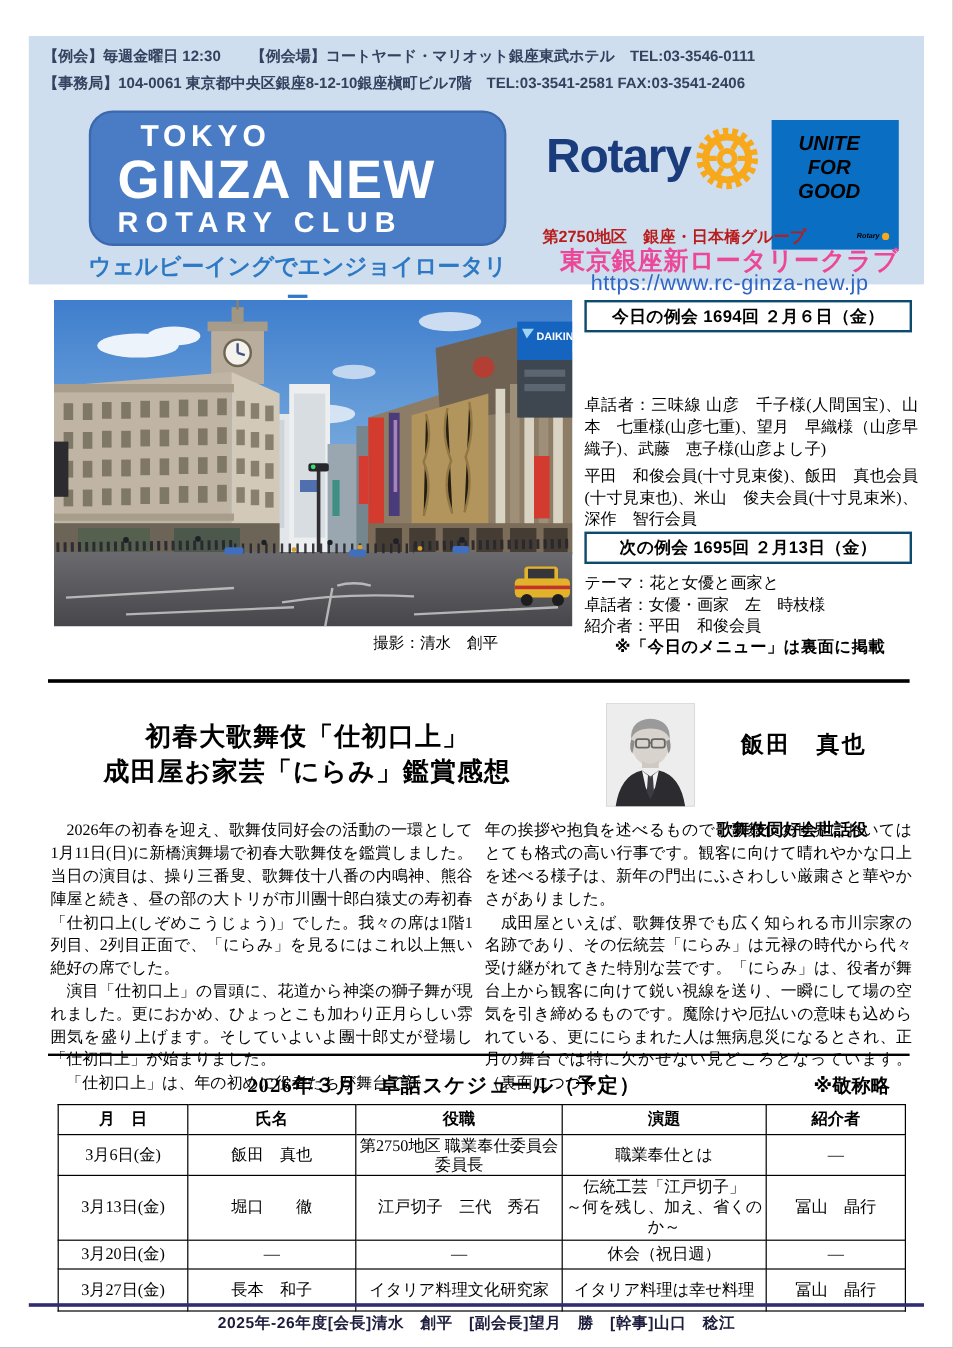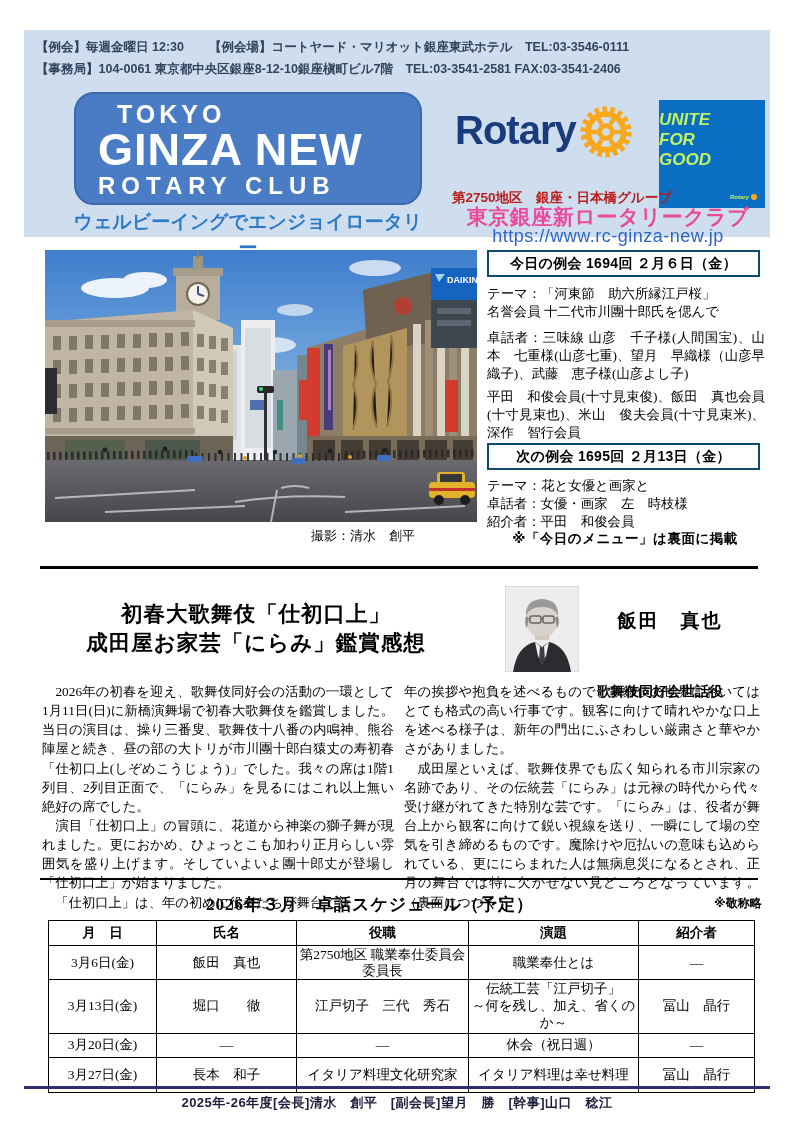--- a/index.html
+++ b/index.html
@@ -17,22 +17,22 @@
   .wr-bottom{display:flex;align-items:center;justify-content:center;height:32px;}
   .wr-date{font-weight:800;font-size:12px;line-height:1.1;text-align:center;margin-right:7px;}
   .wr-sep{width:2.5px;height:27px;background:#000;margin-right:9px;}
   .wr-no{font-weight:800;font-size:23px;letter-spacing:.5px;}
   .logo-box{left:74px;top:92px;width:348px;height:113px;background:#4a7cc6;border:2px solid #3c68ae;border-radius:20px;box-sizing:border-box;color:#fff;padding:6px 0 0 22px;}
   .logo-l1{font-weight:800;font-size:25px;letter-spacing:4px;margin-left:19px;}
   .logo-l2{font-weight:800;font-size:45px;letter-spacing:1px;line-height:.95;}
   .logo-l3{font-weight:800;font-size:24px;letter-spacing:6px;line-height:1.15;}
   .tagline{left:68px;top:209px;width:360px;text-align:center;font-weight:800;font-size:19px;color:#2d79c5;}
   .rotary-word{left:455px;top:108px;font-weight:800;font-size:40px;color:#1b3c7c;letter-spacing:-1px;}
-  .unite-box{left:659px;top:100px;width:106px;height:108px;background:#0a6fc2;color:#bef264;box-sizing:border-box;
-             padding:10px 10px 0 0;text-align:left;font-style:italic;font-weight:800;font-size:17px;line-height:1.18;}
+  .unite-box{left:643px;top:100px;width:106px;height:108px;background:#0a6fc2;color:#000000;box-sizing:border-box;
+             padding:10px 10px 0 0;text-align:center;font-style:italic;font-weight:800;font-size:17px;line-height:1.18;}
   .unite-mark{position:absolute;right:8px;bottom:7px;font-style:italic;font-weight:700;font-size:6px;display:flex;align-items:center;gap:2px;}
   .district{left:452px;top:189px;font-weight:700;font-size:13.5px;color:#b91c1c;}
   .club-name{left:448px;top:203px;width:320px;text-align:center;font-weight:700;font-size:21px;color:#ec4899;letter-spacing:.5px;}
   .url{left:448px;top:226px;width:320px;text-align:center;font-size:18px;color:#2f66c4;letter-spacing:.5px;}
 
   
   .meet-box{width:273px;height:27px;border:2px solid #0c4a6e;box-sizing:border-box;display:flex;align-items:center;justify-content:center;
             font-weight:700;font-size:14px;letter-spacing:.3px;background:#fff;}
   .meet-text{width:278px;font-size:13.4px;line-height:1.34;text-align:justify;}
   .menu-note{left:487px;top:530px;width:276px;font-weight:800;font-size:13.5px;text-align:center;letter-spacing:.5px;}
@@ -45,21 +45,21 @@
   .art-title{left:44px;top:600px;width:424px;text-align:center;font-size:21.5px;font-weight:600;line-height:1.35;letter-spacing:1px;}
   .author-name{left:585px;top:608px;width:170px;text-align:center;font-weight:800;font-size:19px;letter-spacing:2px;}
   .author-role{left:553px;top:637px;width:170px;text-align:right;font-weight:700;font-size:14px;margin-top:46px;}
   .col{top:682px;font-size:13.3px;line-height:1.44;text-align:justify;}
   .col p{margin:0;}
   .col1{left:42px;width:352px;}
   .col2{left:404px;width:356px;}
 
   
   .sch-title{left:150px;top:893px;width:440px;text-align:center;font-weight:700;font-size:17px;letter-spacing:1px;}
-  .sch-note{left:678px;top:895px;font-size:12px;font-weight:600;margin-left:36px;}
+  .sch-note{left:678px;top:895px;font-size:16px;font-weight:600;}
   table.sch{position:absolute;left:48px;top:920px;width:706px;border-collapse:collapse;table-layout:fixed;}
   table.sch td,table.sch th{border:1.5px solid #000;text-align:center;vertical-align:middle;
       font-family:"Liberation Serif","DejaVu Serif",serif;font-size:13.5px;padding:1px 2px;font-weight:400;}
   table.sch th{height:22px;font-weight:600;}
   .h-r1 td{height:31px;}
   .h-r2 td{height:37px;}
   .h-r3 td{height:21px;}
   .h-r4 td{height:32px;}
   .cell-2line{white-space:pre-line;font-size:13px;line-height:1.15;}
   .cell-sub{white-space:pre-line;font-size:11px;line-height:1.25;}
@@ -304,22 +304,20 @@
     <rect x="219" y="140" width="3" height="70" fill="#2e2e33"></rect>
     <rect x="212" y="136" width="17" height="7" rx="2" fill="#26262b"></rect>
     <circle cx="216" cy="139" r="2" fill="#3adf71"></circle>
   </svg>
 
   <div class="abs caption serif">撮影：清水　創平</div>
 
   <div class="abs meet-box" style="left:487px;top:250px;">
     <span>今日の例会 1694回 ２月６日（金）</span>
   </div>
-  <div class="abs meet-text serif pre" style="left:487px;top:285px;">テーマ：「河東節　助六所縁江戸桜」
-名誉会員 十二代市川團十郎氏を偲んで</div>
   <div class="abs meet-text serif" style="left:487px;top:329px;">卓話者：三味線 山彦　千子様(人間国宝)、山本　七重様(山彦七重)、望月　早織様（山彦早織子)、武藤　恵子様(山彦よし子)</div>
   <div class="abs meet-text serif" style="left:487px;top:388px;">平田　和俊会員(十寸見束俊)、飯田　真也会員(十寸見束也)、米山　俊夫会員(十寸見束米)、 深作　智行会員</div>
 
   <div class="abs meet-box" style="left:487px;top:443px;">
     <span>次の例会 1695回 ２月13日（金）</span>
   </div>
   <div class="abs meet-text serif pre" style="left:487px;top:477px;text-align:left;">テーマ：花と女優と画家と
 卓話者：女優・画家　左　時枝様
 紹介者：平田　和俊会員</div>
 

